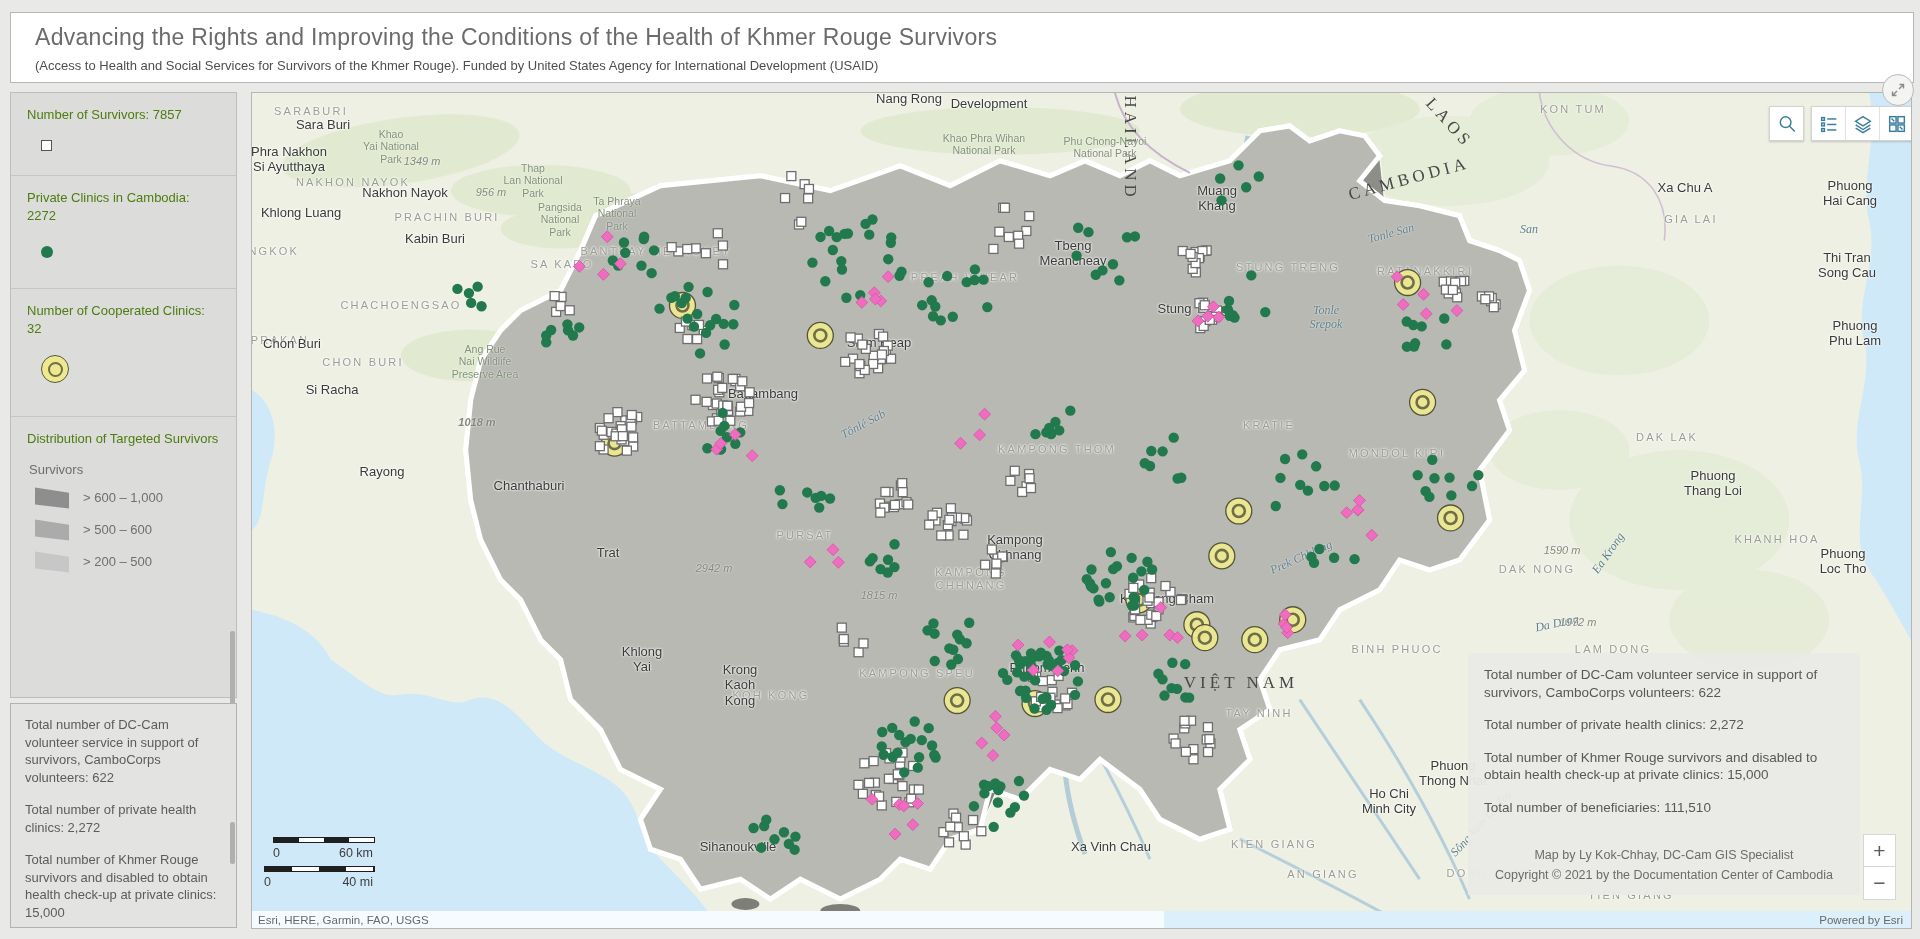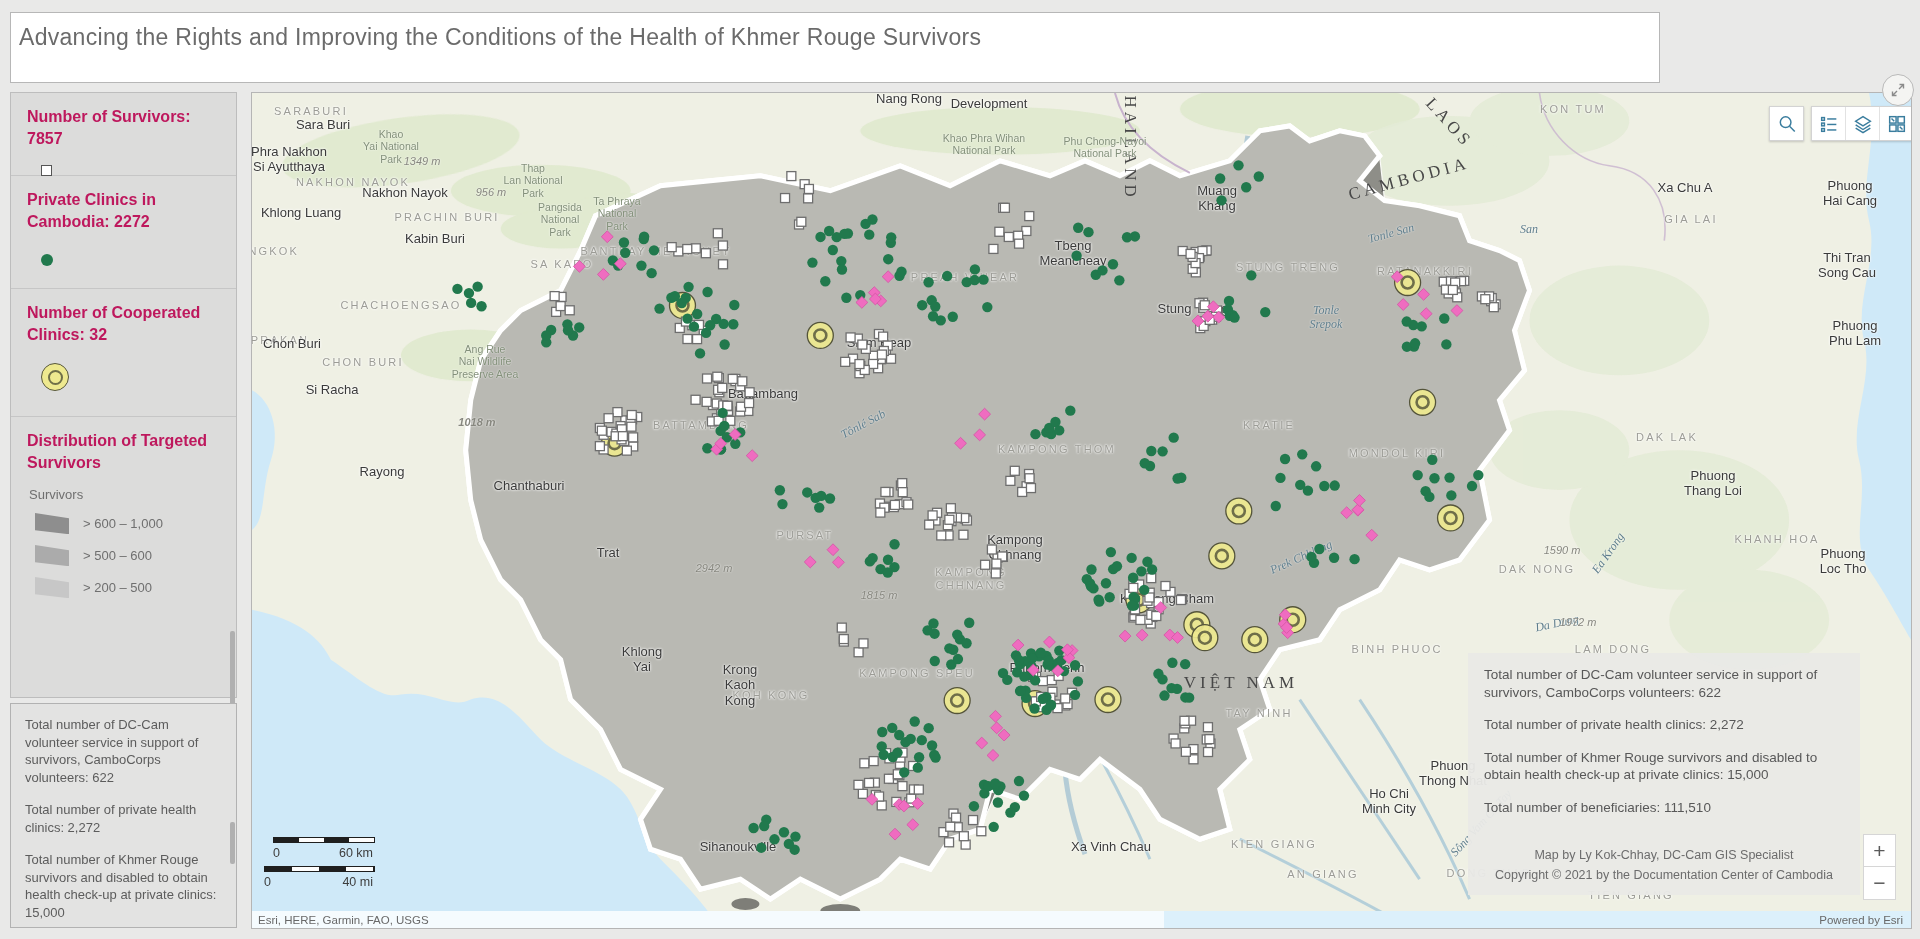--- a/index.html
+++ b/index.html
@@ -1,24 +1,24 @@
 <!DOCTYPE html>
 <html><head>
 <meta charset="utf-8">
 <style>
   html,body{margin:0;padding:0}
   body{width:1920px;height:939px;background:#e9e9e8;font-family:"Liberation Sans",sans-serif;position:relative;overflow:hidden}
-  .hdr{position:absolute;left:10px;top:12px;width:1650px;height:71px;background:#fff;border:1px solid #b7b7b7;box-sizing:border-box;padding:9px 8px}
+  .hdr{position:absolute;left:10px;top:12px;width:1904px;height:71px;background:#fff;border:1px solid #b7b7b7;box-sizing:border-box;padding:9px 24px}
   .hdr h1{margin:2px 0 7px 0;font-size:23px;font-weight:400;color:#6b6b6b;letter-spacing:.3px}
   .hdr .sub{font-size:13px;color:#4e4e4e}
   .panel{position:absolute;box-sizing:border-box;background:#dcdcdb;border:1px solid #bdbdbd}
   .legend-panel{left:10px;top:92px;width:227px;height:606px}
   .lsec{box-sizing:border-box;padding:13px 16px 0 16px;border-bottom:1px solid #c6c6c6}
   .lsec:last-child{border-bottom:none}
-  .lsec .lab{font-size:16px;font-weight:700;color:#be185d;line-height:1.35}
+  .lsec .lab{font-size:13px;font-weight:400;color:#4d7c0f;line-height:1.35}
   .lmark{margin:16px 0 0 14px;height:30px}
   .sw-square{width:9px;height:9px;background:#fff;border:1.5px solid #555}
   .sw-diamond{width:11px;height:11px;transform:rotate(45deg)}
   .sw-dot{width:12px;height:12px;border-radius:50%}
   .sw-ring{width:26px;height:26px;border-radius:50%;border:1.5px solid #56563c;display:flex;align-items:center;justify-content:center}
   .sw-ring i{display:block;width:11px;height:11px;border-radius:50%;border:2.5px solid #6f6f48}
   .dist-sub{font-size:13px;color:#6f6f6f;margin:14px 0 4px 2px}
   .dist-row{display:flex;align-items:center;margin:10px 0 0 8px}
   .dist-row .poly{width:34px;height:22px;clip-path:polygon(0 4%,100% 28%,100% 100%,0 82%)}
   .dist-row .rlab{font-size:13px;color:#6f6f6f;margin-left:14px}
@@ -57,20 +57,21 @@
   .attr{position:absolute;left:0;bottom:0;width:100%;height:17px;background:#dcf0fb;display:flex;align-items:center;justify-content:space-between;font-size:11.5px;color:#696969;z-index:35}
   .attr .lft{background:rgba(255,255,255,.7);height:100%;display:flex;align-items:center;padding:0 10px 0 6px;width:55%;box-sizing:border-box}
   .attr .rgt{padding-right:8px}
   .icon-stroke{stroke:#3a7d9e;fill:none;stroke-width:1.6px}
 </style>
 </head>
 <body>
 
 <div class="hdr">
   <h1>Advancing the Rights and Improving the Conditions of the Health of Khmer Rouge Survivors</h1>
+  <div class="sub">(Access to Health and Social Services for Survivors of the Khmer Rouge). Funded by United States Agency for International Development (USAID)</div>
 </div>
 
 <div class="panel legend-panel">
   <div class="lsec" style="height:83px">
     <div class="lab">Number of Survivors: 7857</div>
     <div class="lmark">
         <div class="sw-square"></div>
       </div>
   </div>
   <div class="lsec" style="height:113px">

